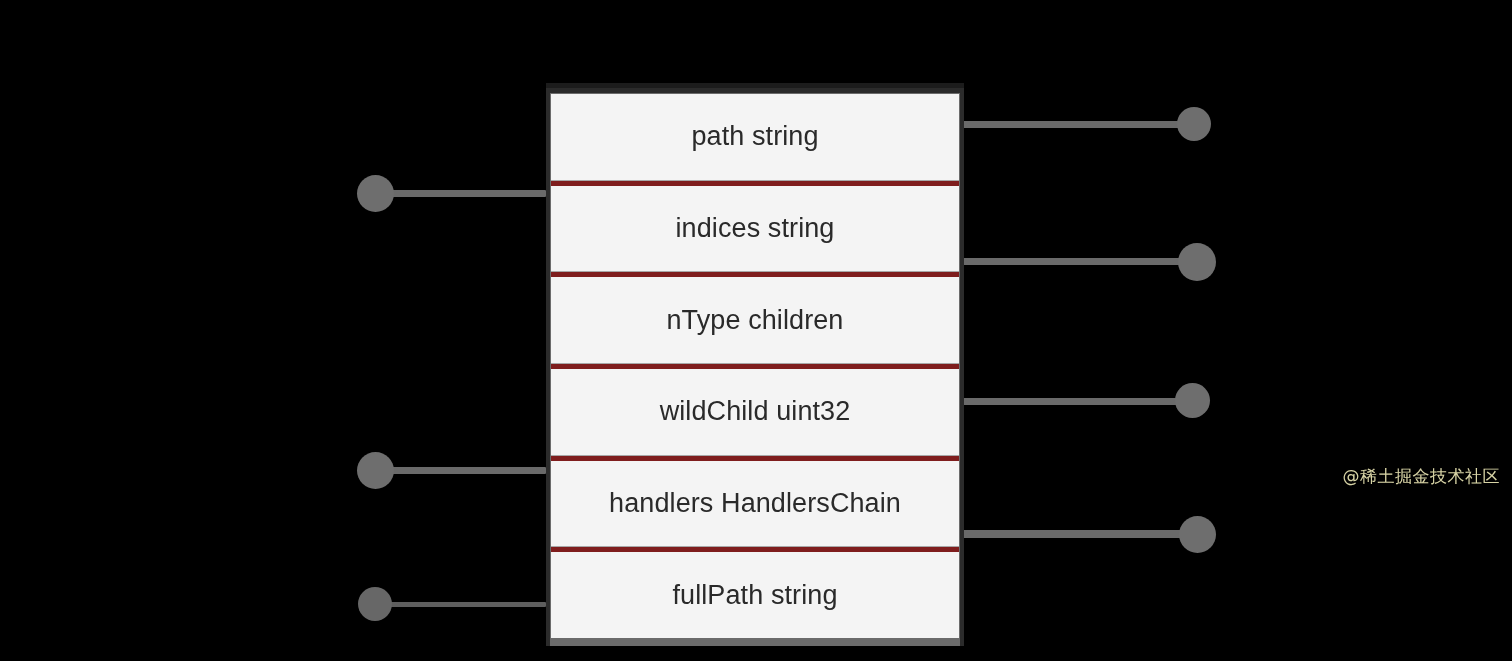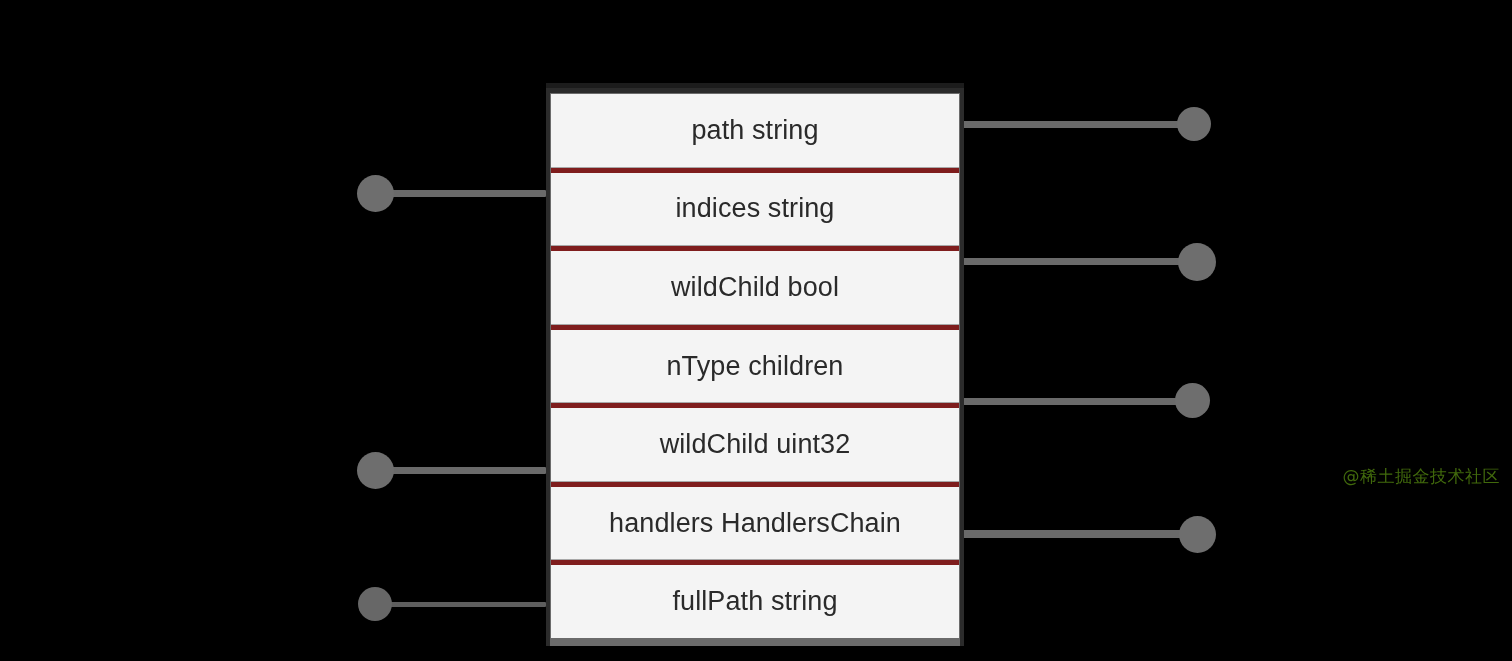--- a/index.html
+++ b/index.html
@@ -84,21 +84,21 @@
   .field-row:last-child {
     border-bottom: none;
     margin-bottom: 8px;
   }
 
   
   #watermark {
     position: absolute;
     right: 12px;
     bottom: 12px;
-    color: #4d7c0f;
+    color: #fef9c3;
     font-size: 17px;
     font-family: "DejaVu Sans", sans-serif;
     letter-spacing: 0.5px;
     opacity: 0.85;
     white-space: nowrap;
   }
 </style>
 </head>
 <body>
 
@@ -129,23 +129,20 @@
     <div id="struct-inner">
 
       <div class="field-row">
         <span>path string</span>
       </div>
 
       <div class="field-row">
         <span>indices string</span>
       </div>
 
-      <div class="field-row">
-        <span>wildChild bool</span>
-      </div>
 
       <div class="field-row">
         <span>nType children</span>
       </div>
 
       <div class="field-row">
         <span>wildChild uint32</span>
       </div>
 
 

